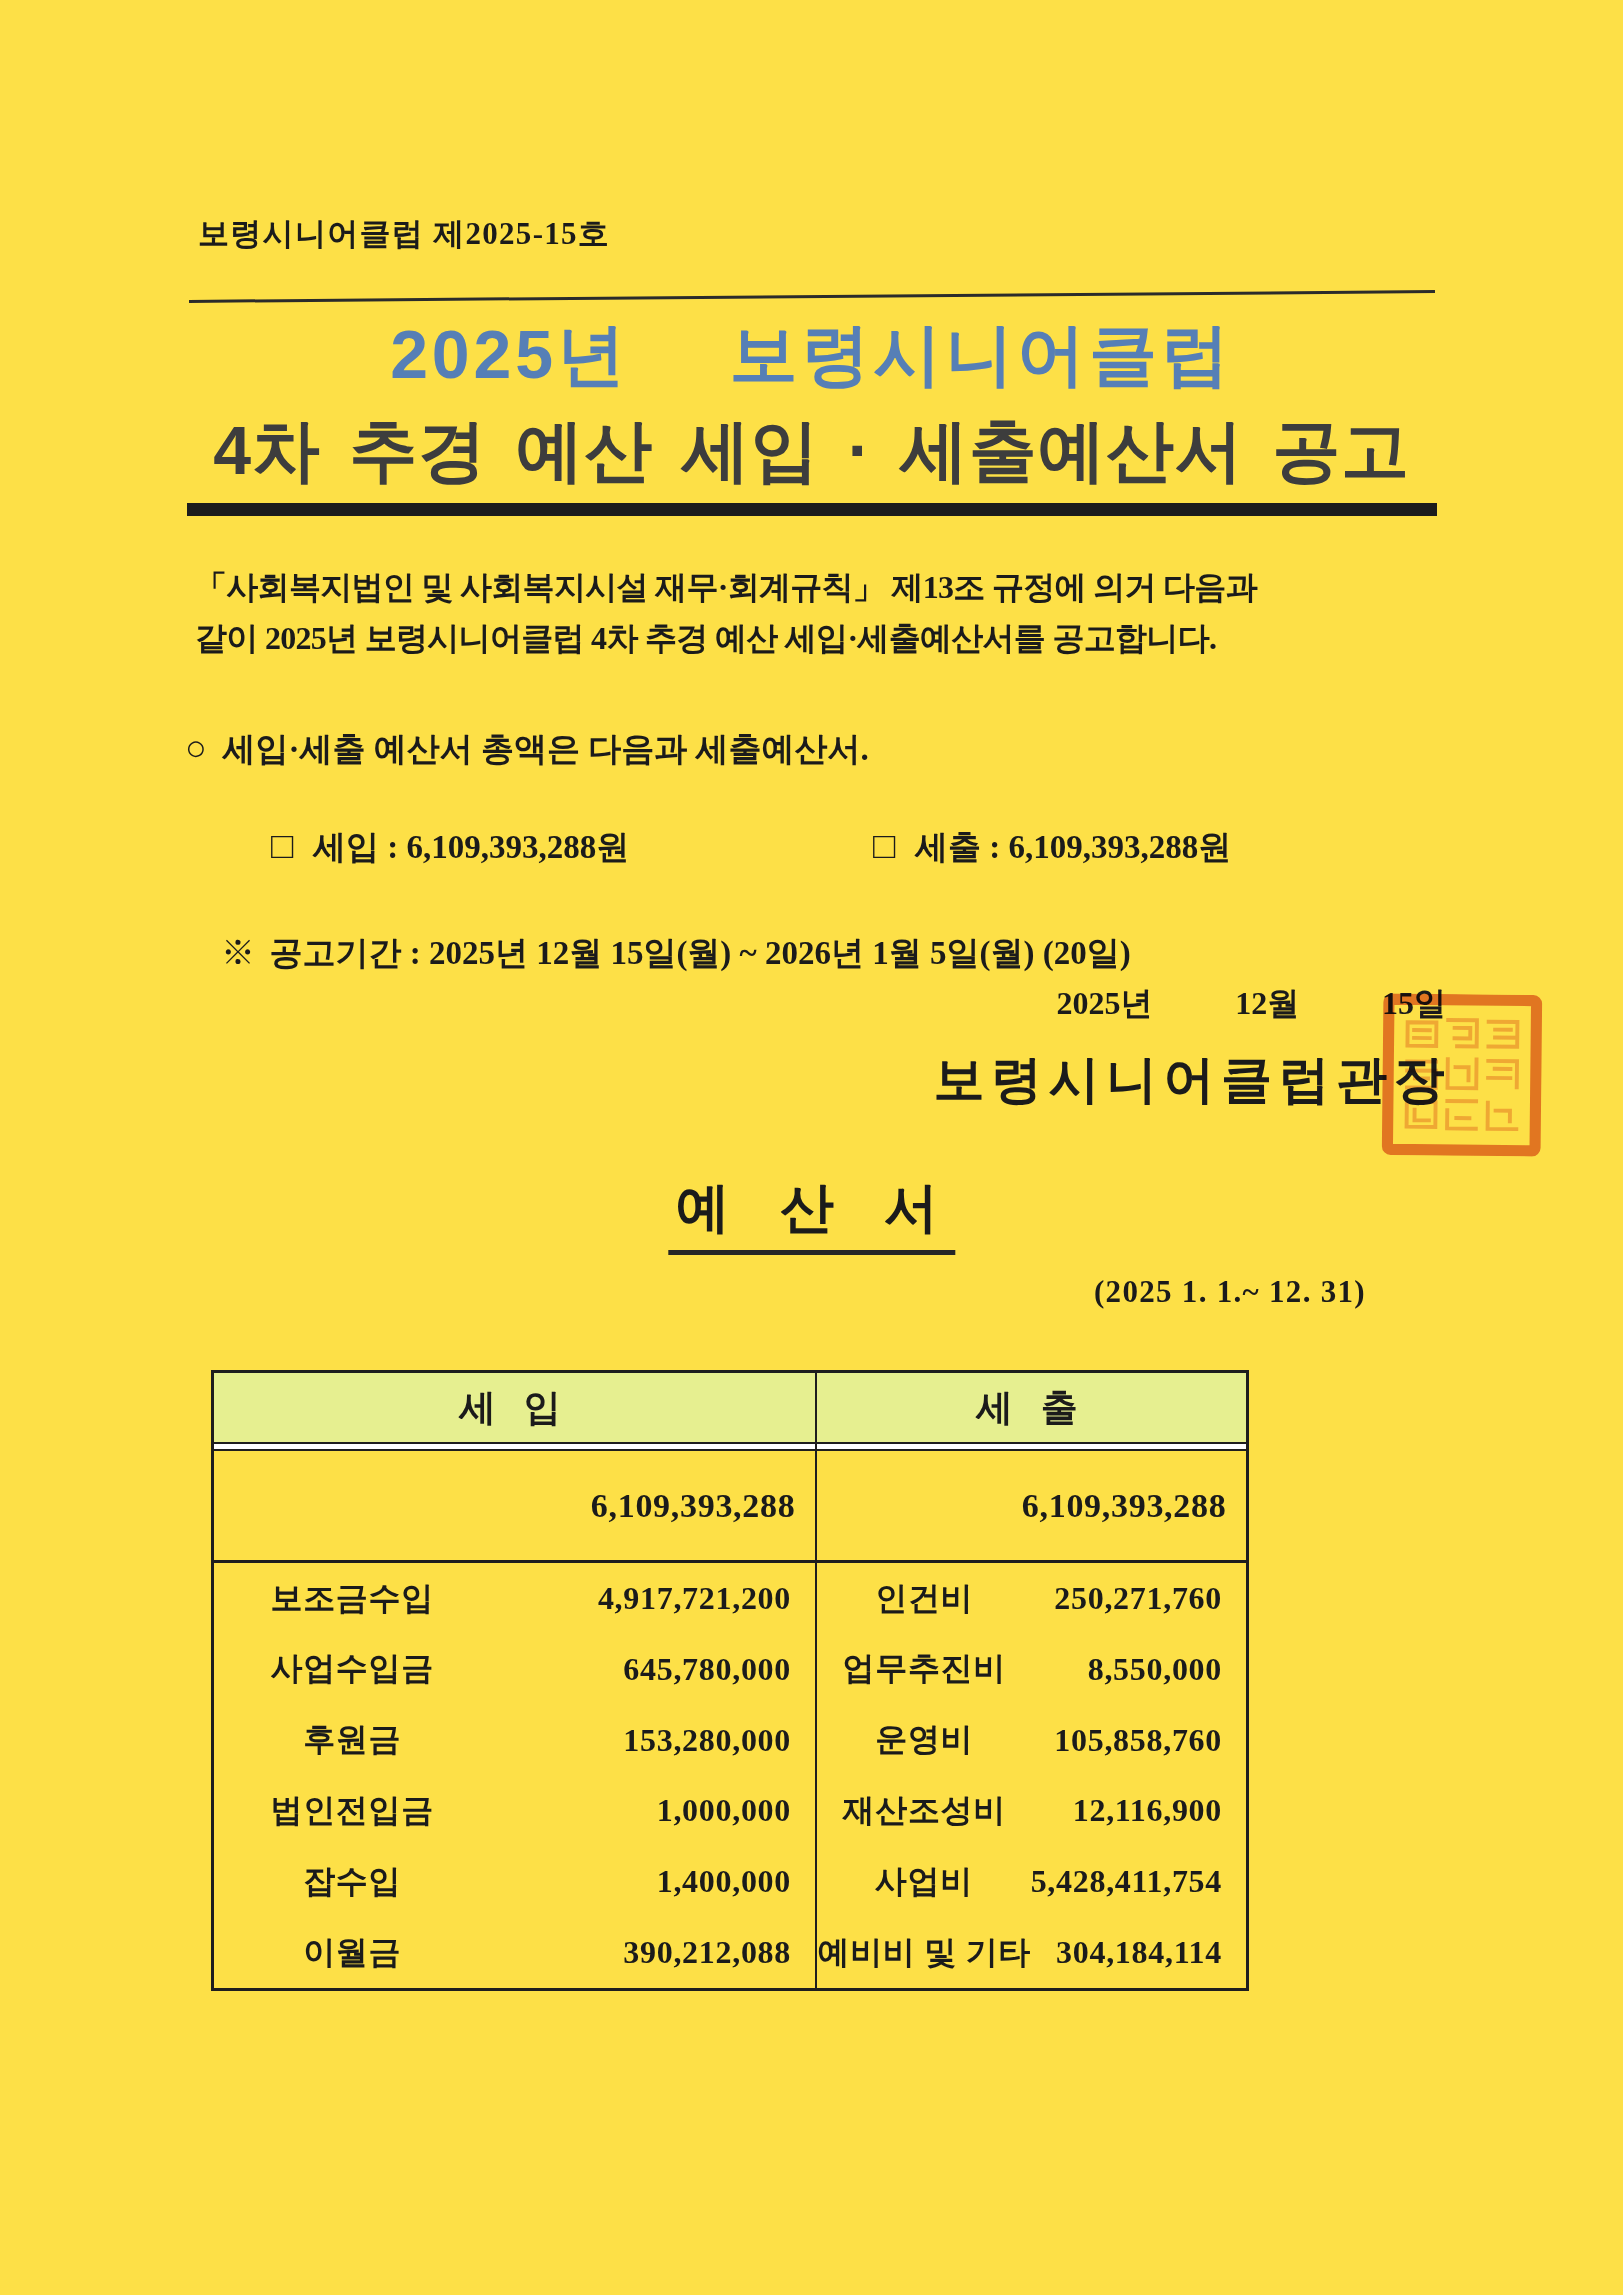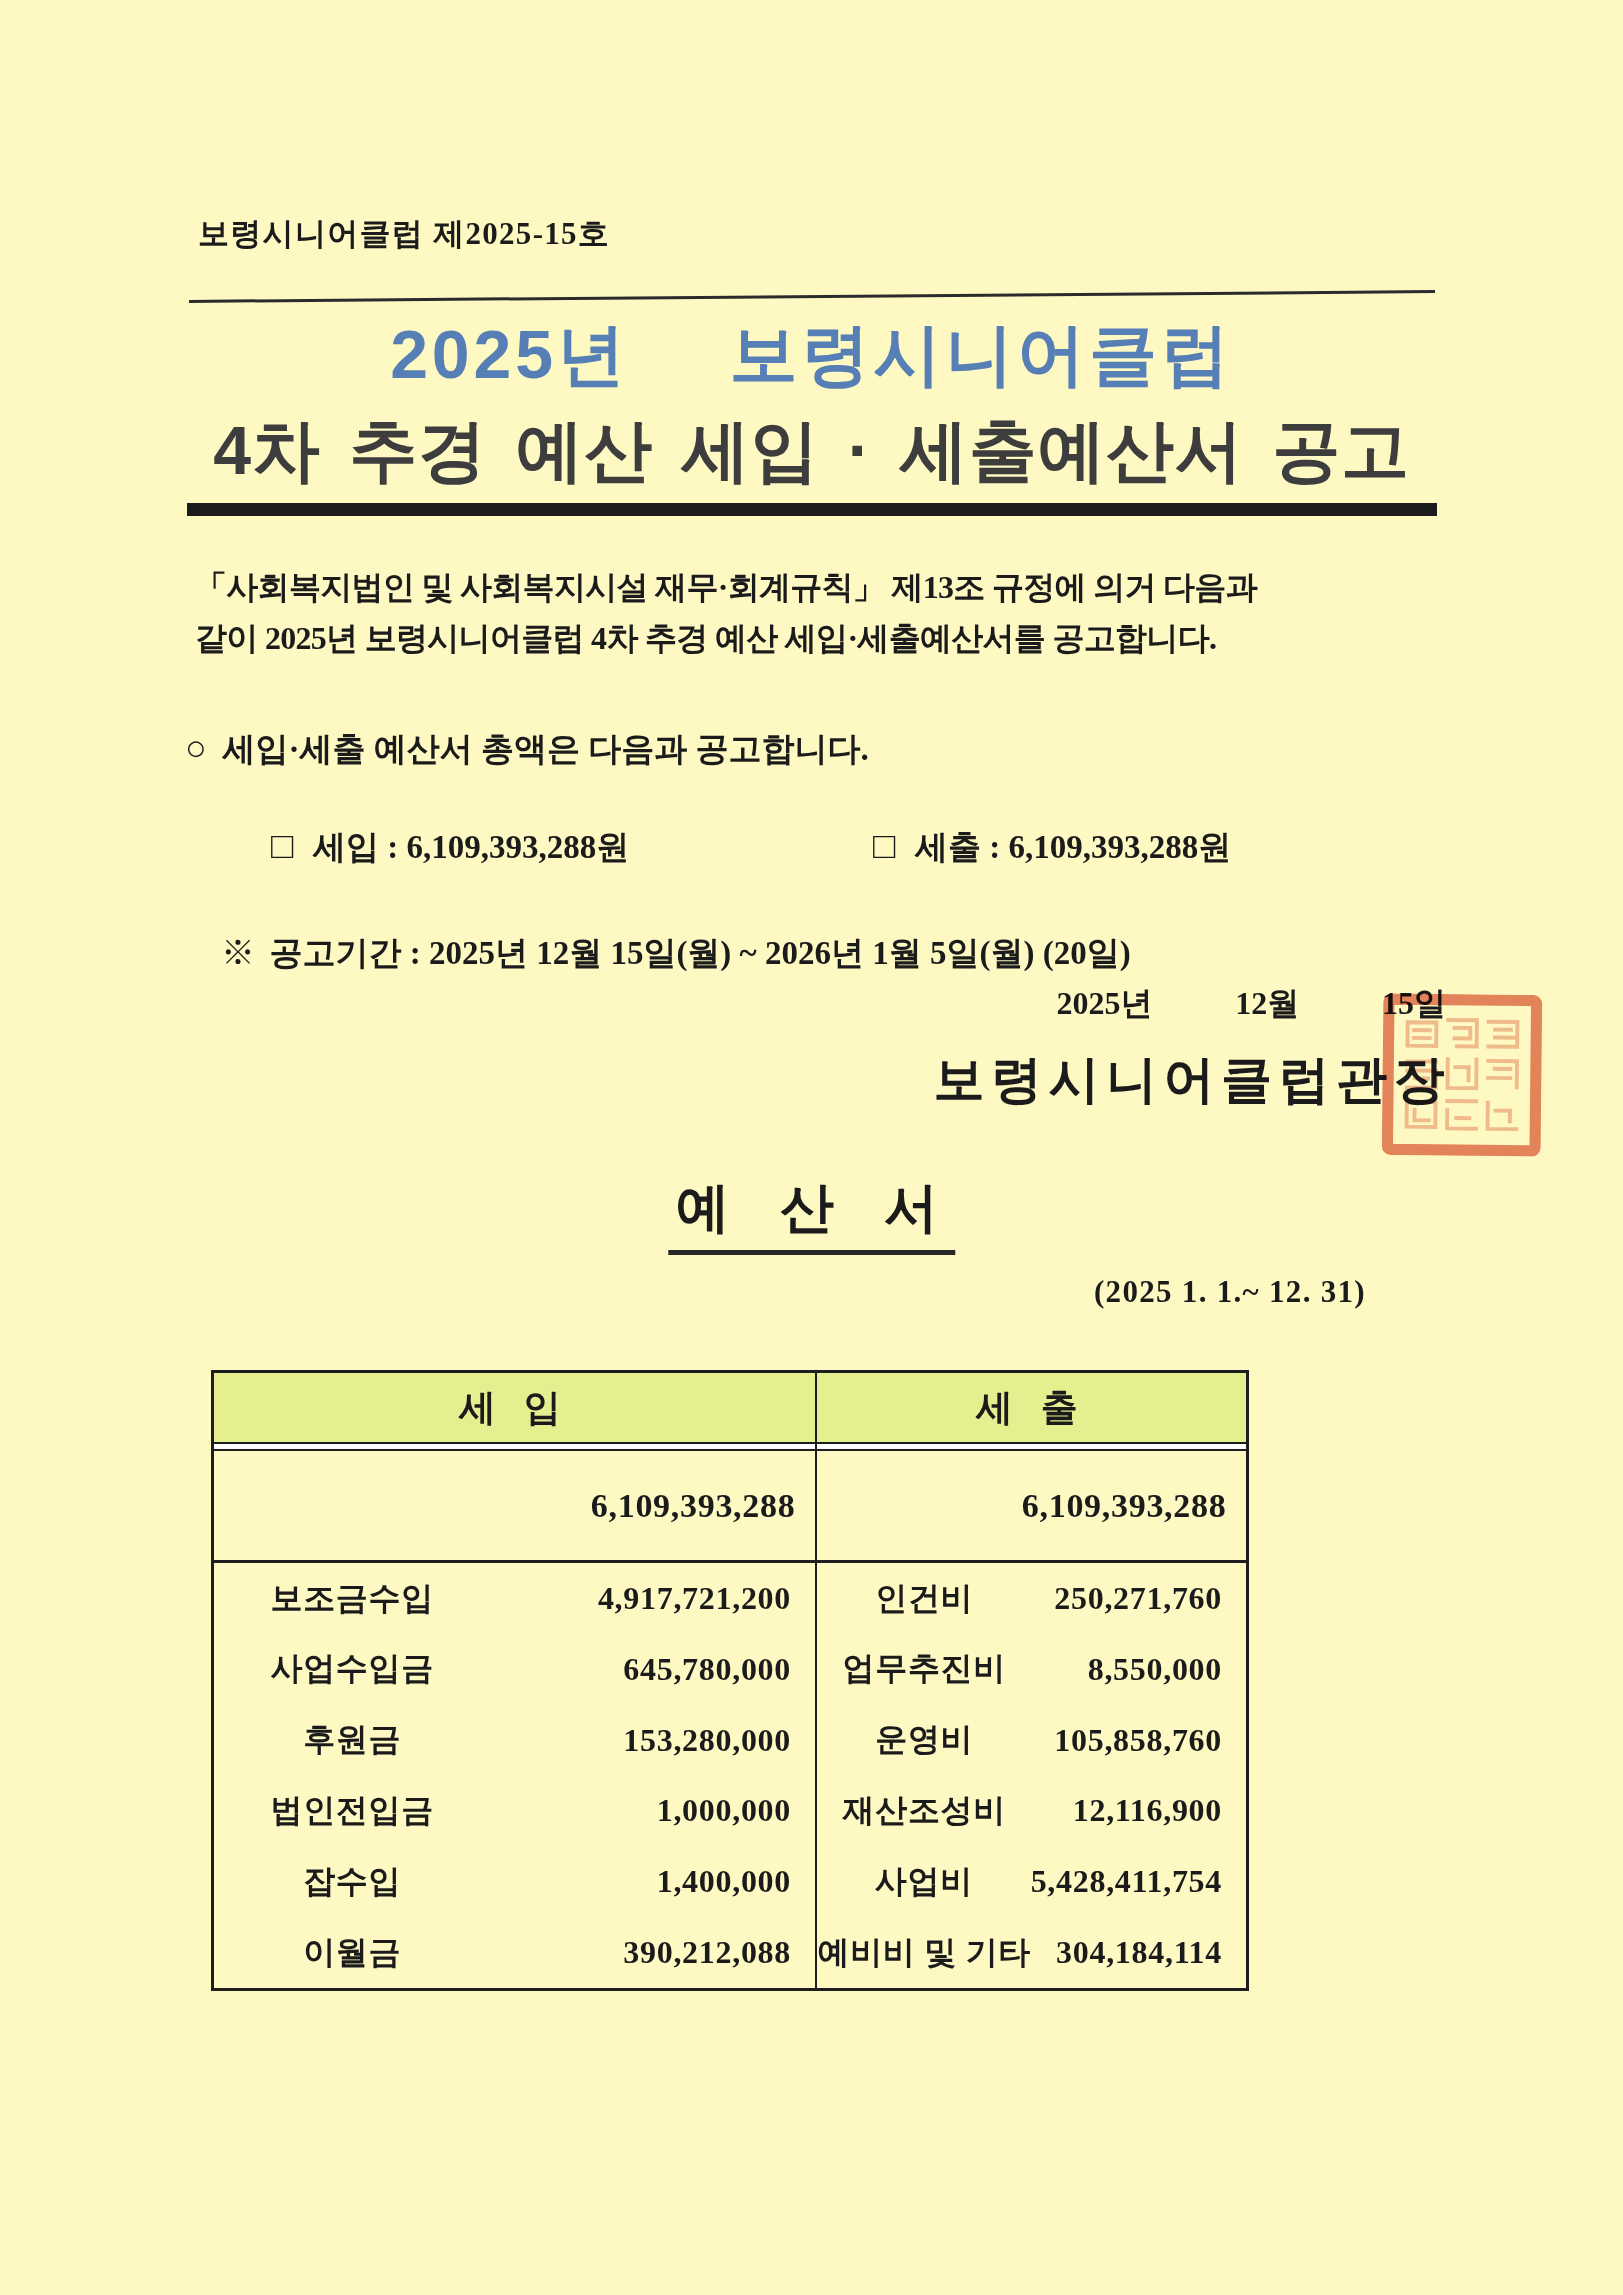--- a/index.html
+++ b/index.html
@@ -1,20 +1,20 @@
 <!DOCTYPE html>
 <html lang="ko" style="font-size:10.5px"><head>
 <meta charset="utf-8">
 <style>
   html,body{margin:0;padding:0;}
   body{background:#9a9a9a;}
   .page{
     position:relative;
     width:1623px;height:2295px;
-    background:#fef9c3;
+    background:#fde047;
     font-family:"Liberation Serif", serif;
     color:#1b1b1b;
     overflow:hidden;
   }
   
   .doc-number{
     position:absolute;left:198px;top:213px;
     font-size:31px;font-weight:bold;letter-spacing:1.3px;
   }
   .rule-thin{
@@ -129,21 +129,21 @@
   <div class="title1">2025년  보령시니어클럽</div>
   <div class="title2">4차 추경 예산 세입 · 세출예산서 공고</div>
   <div class="rule-thick"></div>
 
   <div class="body-par">
     <div>「사회복지법인 및 사회복지시설 재무·회계규칙」 제13조 규정에 의거 다음과</div>
     <div>같이 2025년 보령시니어클럽 4차 추경 예산 세입·세출예산서를 공고합니다.</div>
   </div>
 
   <div class="totals-intro">
-    <span class="marker">○</span><span>세입·세출 예산서 총액은 다음과 공고합니다.</span>
+    <span class="marker">○</span><span>세입·세출 예산서 총액은 다음과 세출예산서.</span>
   </div>
 
   <div class="total-item first">
     <span class="marker">□</span><span>세입 : 6,109,393,288원</span>
   </div>
   <div class="total-item second">
     <span class="marker">□</span><span>세출 : 6,109,393,288원</span>
   </div>
 
   <div class="notice-line">

